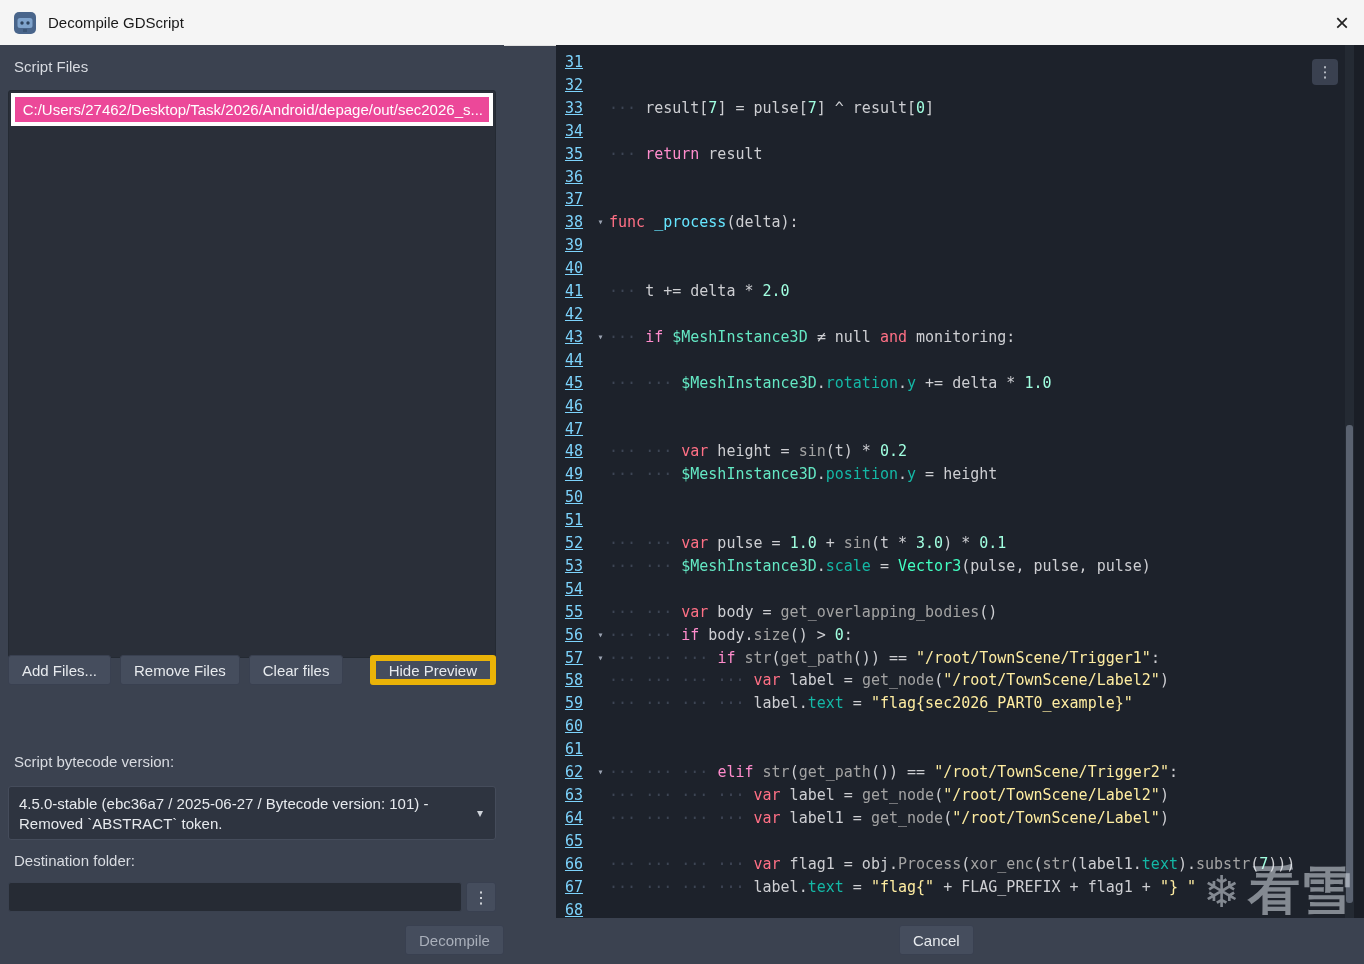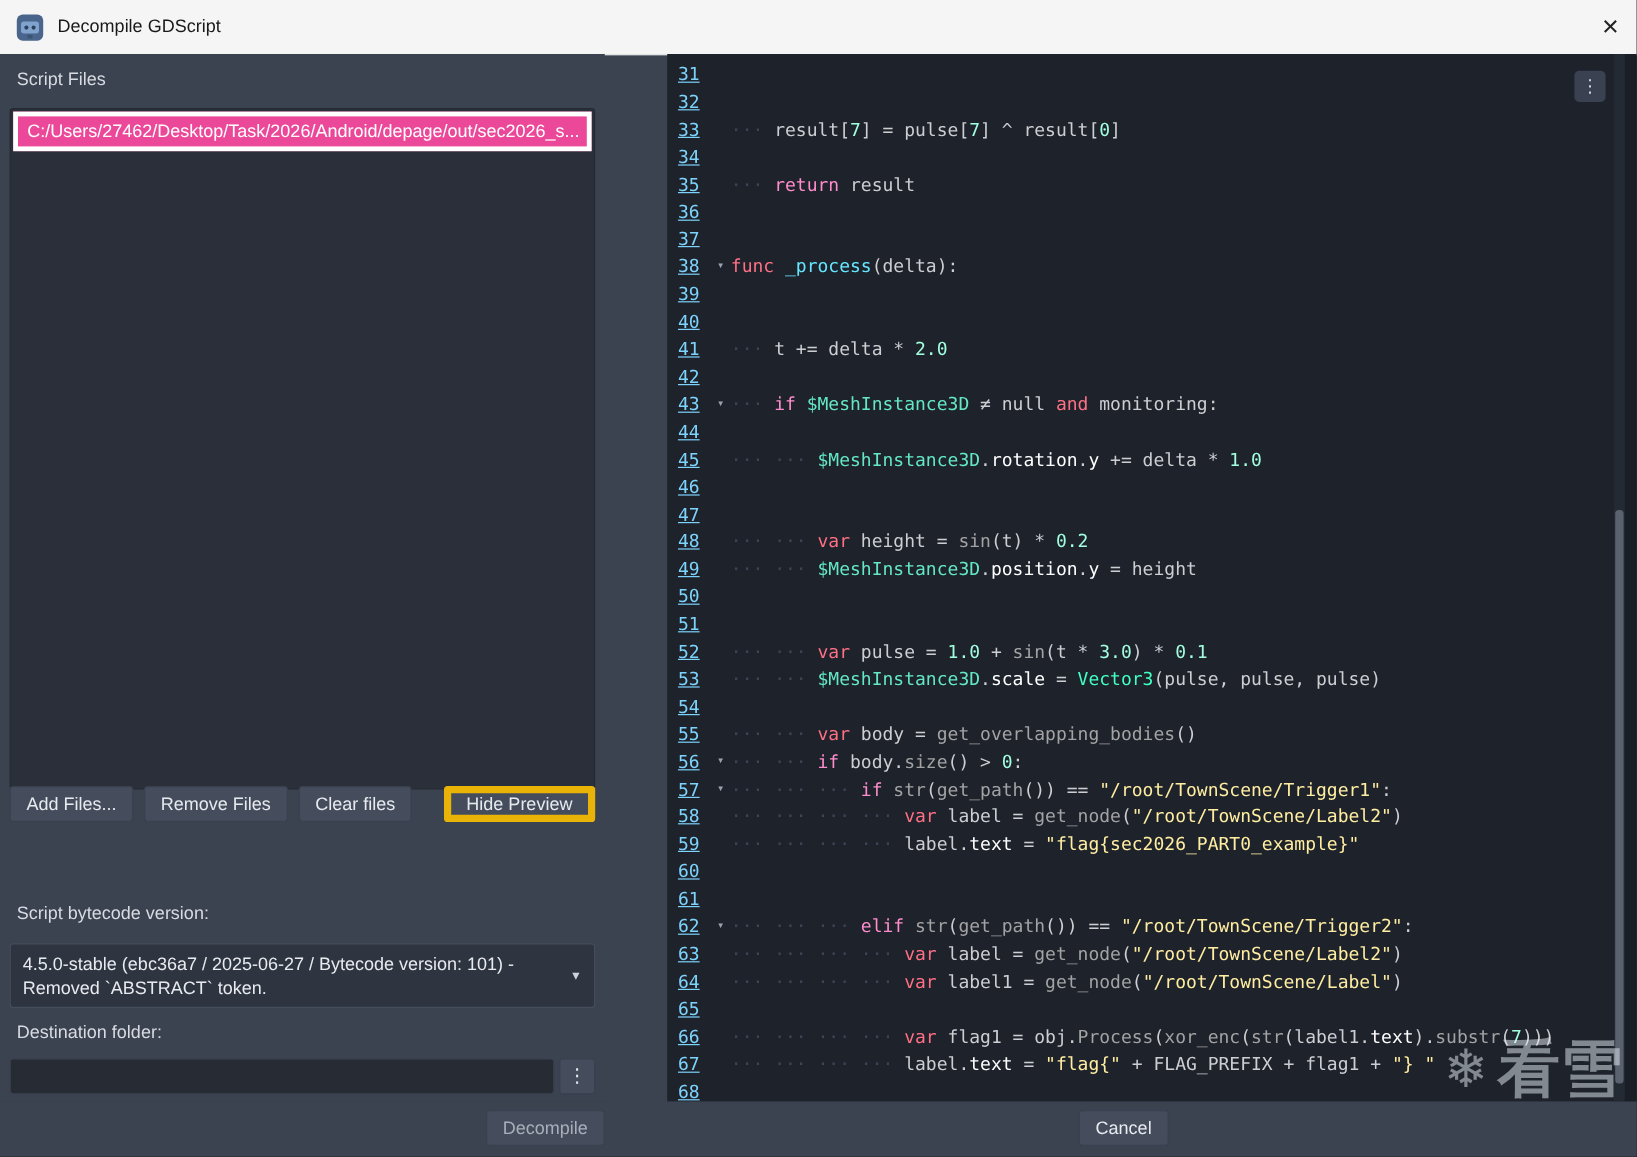--- a/index.html
+++ b/index.html
@@ -47,21 +47,21 @@
   .editor{position:absolute;top:0;left:556px;right:0;bottom:0;background:#1d222b;overflow:hidden;}
   .code-lines{position:absolute;top:6px;left:0;right:22px;
               font-family:"DejaVu Sans Mono",monospace;font-size:15px;line-height:22.9px;}
   .code-line{display:flex;white-space:pre;}
   .ln{width:36px;text-align:center;color:#7dd3fc;flex:none;text-decoration:underline;}
   .fold{width:17px;text-align:center;color:#9aa2b0;font-size:10px;flex:none;cursor:pointer;}
   .src{white-space:pre;}
   .tab{color:#3d4554;}
   .tok-d{color:#cdced2}.tok-k{color:#ff7085}.tok-c{color:#ff8ccc}.tok-f{color:#a3a3a3}
   .tok-fd{color:#66e6ff}.tok-n{color:#a1ffe0}.tok-s{color:#ffeda1}.tok-ty{color:#42ffc2}
-  .tok-np{color:#64e8c4}.tok-m{color:#ffffff}
+  .tok-np{color:#64e8c4}.tok-m{color:#14b8a6}
   .kebab-btn{position:absolute;top:14px;right:26px;width:26px;height:26px;background:#3a4150;
              border-radius:4px;color:#d2d6dd;display:flex;align-items:center;justify-content:center;
              font-size:15px;cursor:pointer;}
   .scroll-strip{position:absolute;top:0;right:0;width:10px;bottom:0;background:#1a1e26;}
   .scroll-track{position:absolute;top:0;right:10px;width:9px;bottom:0;background:#242a33;}
   .scroll-thumb{position:absolute;right:11px;width:7px;top:380px;height:478px;
                 background:#5a6270;border-radius:3px;cursor:pointer;}
 
   
   .footer{position:absolute;bottom:0;left:0;right:0;height:46px;background:#3b4250;}

